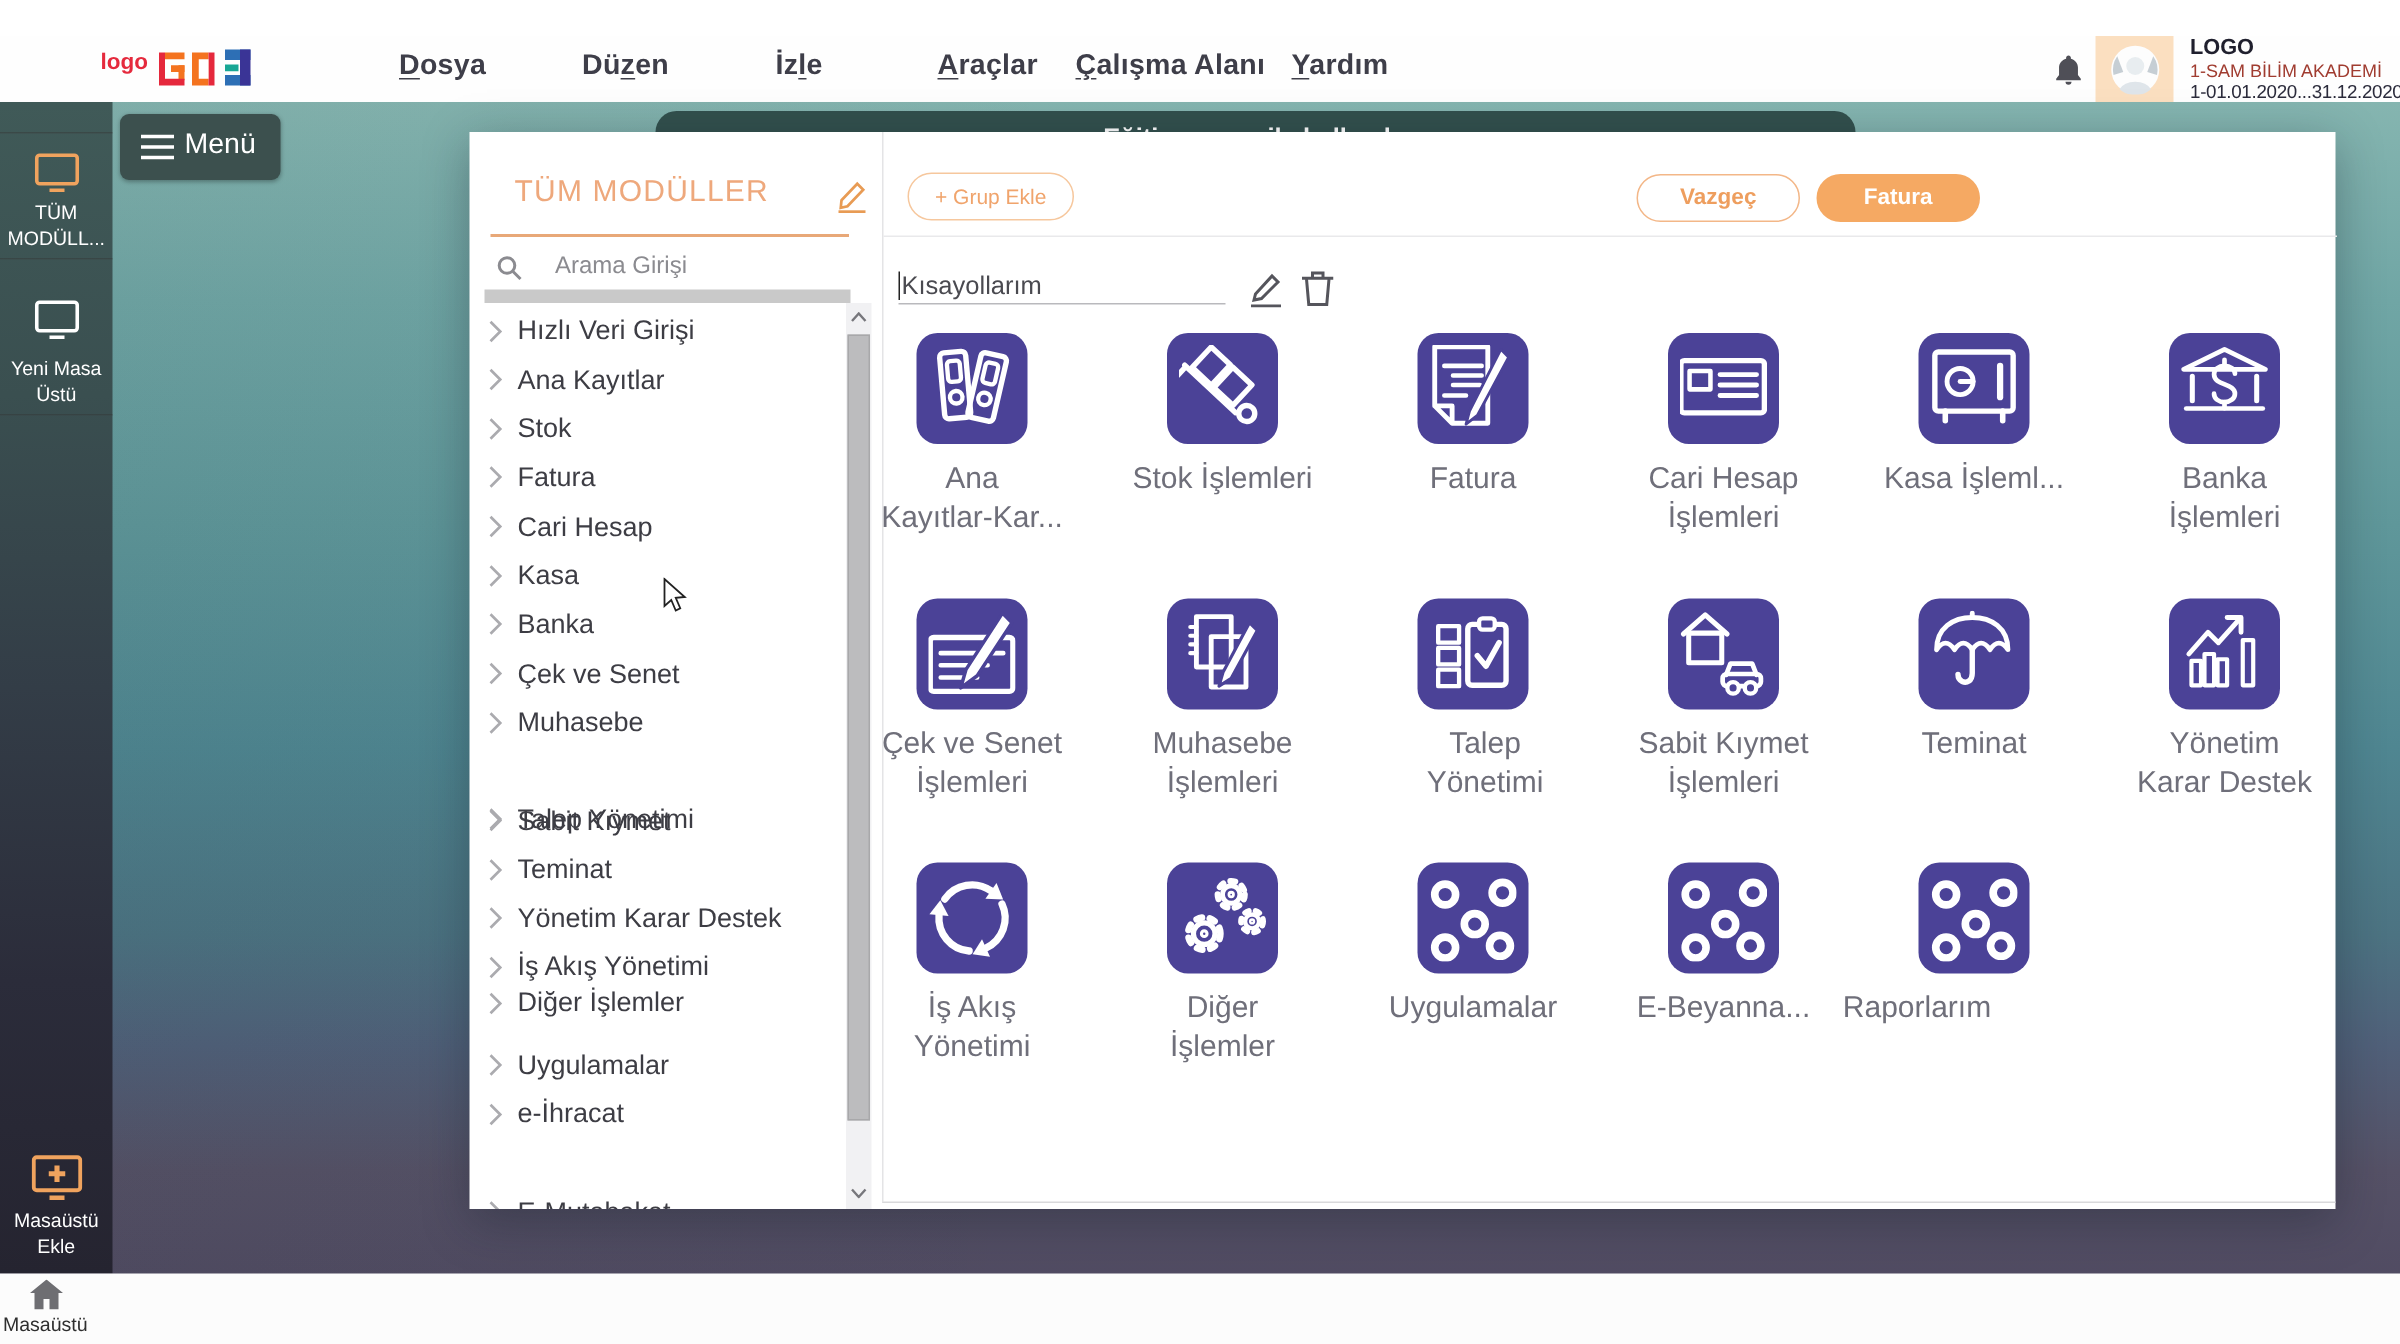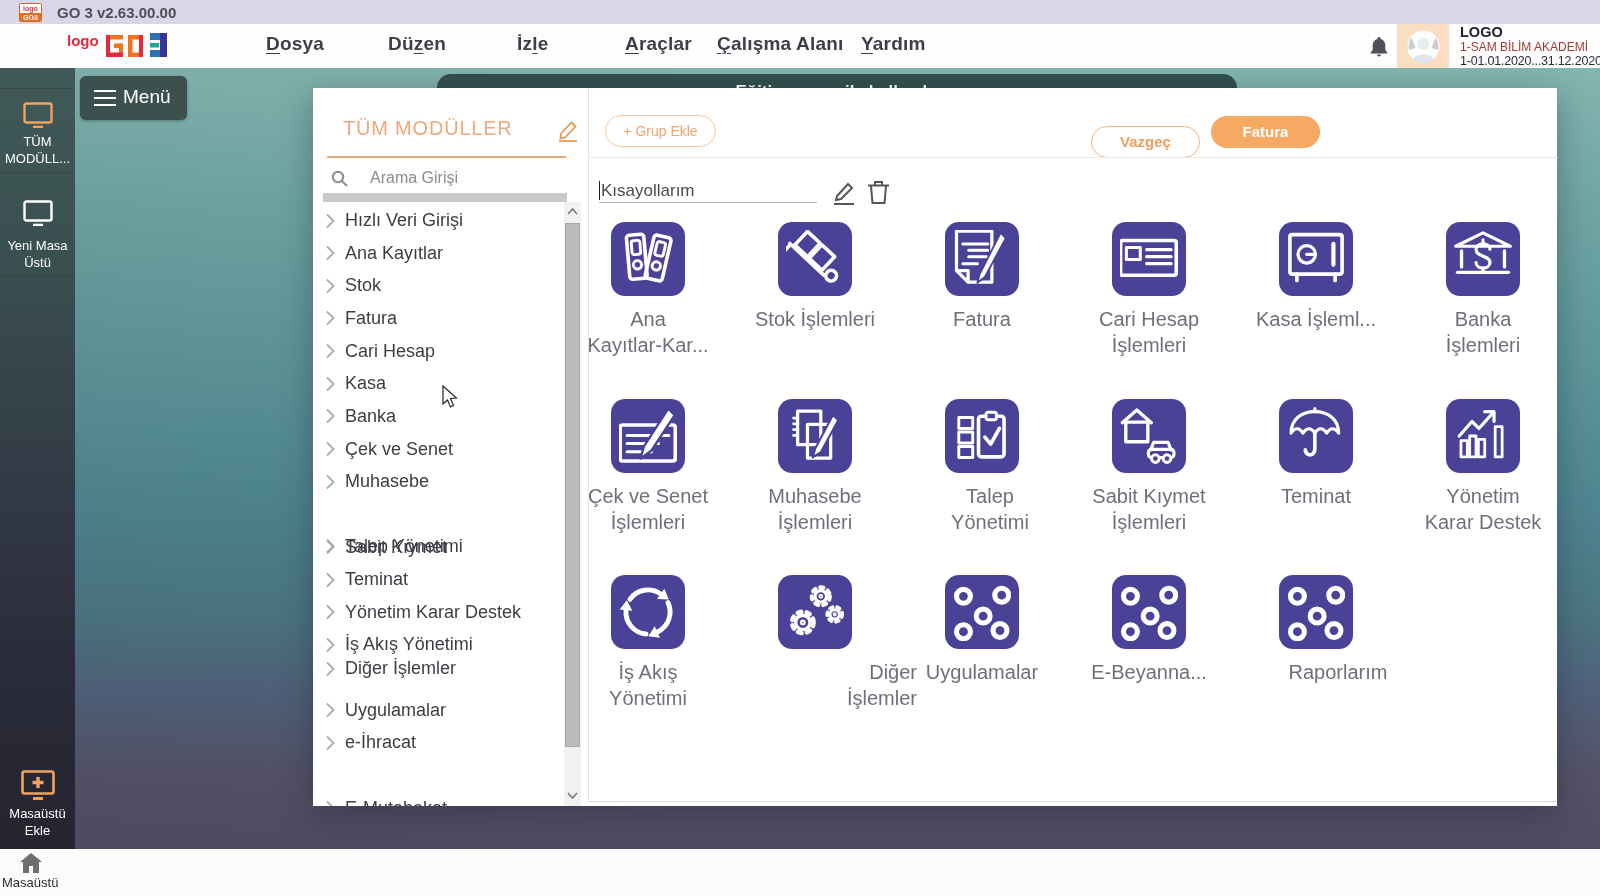--- a/index.html
+++ b/index.html
@@ -55,41 +55,34 @@
 #tmline { position:absolute; left:14px; top:68px; width:239px; height:2px; background:#e8a878; }
 #searchrow { position:absolute; left:18px; top:80px; width:230px; height:22px; }
 #searchtxt { position:absolute; left:39px; top:1px; font-size:16px; color:#8b8b90; }
 #graybar { position:absolute; left:10px; top:105px; width:244px; height:9px; background:#c9c9c9; }
 #mlist { position:absolute; left:0px; top:114px; width:303px; height:604px; overflow:hidden; }
 .litem { position:absolute; left:12px; height:33px; display:flex; align-items:center; font-size:18px; color:#3d3d44; }
 .litem svg { margin-right:10px; }
 #vscroll { position:absolute; left:251px; top:114px; width:17px; height:604px; background:#f1f1f3; }
 #vthumb { position:absolute; left:1px; top:21px; width:15px; height:524px; background:#bcbcbe; border:1px solid #a8a8aa; }
 #grupekle { position:absolute; left:16px; top:27px; width:111px; height:32px; line-height:30px; border:1px solid #f6c79d; border-radius:16px; color:#f0a46c; font-size:14px; text-align:center; }
-#vazgec { position:absolute; left:502px; top:28px; width:109px; height:32px; line-height:30px; border:1px solid #f3b788; border-radius:16px; color:#ee9e5e; font-weight:bold; font-size:15px; text-align:center;margin-top:10px; }
+#vazgec { position:absolute; left:502px; top:28px; width:109px; height:32px; line-height:30px; border:1px solid #f3b788; border-radius:16px; color:#ee9e5e; font-weight:bold; font-size:15px; text-align:center; }
 #kaydet { position:absolute; left:622px; top:28px; width:109px; height:32px; line-height:32px; background:#f5a963; border-radius:16px; color:#fff; font-weight:bold; font-size:15px; text-align:center; }
 #rdivider { position:absolute; left:0px; top:69px; width:969px; height:1px; background:#e9e9eb; }
 #kisayol { position:absolute; left:10px; top:90px; width:218px; height:25px; line-height:25px; border-bottom:1px solid #b9b9bd; font-size:17px; color:#4a4a50; }
 
 
 .tile { position:absolute; width:74px; height:74px; border-radius:14px; background:#4b4297; }
 .tlabel { position:absolute; width:170px; text-align:center; font-size:20px; line-height:26px; color:#6f6f7a; }
 
 
 #cursor { position:absolute; left:442px; top:317px; }
 </style></head>
 <body>
 <div id="stage">
-  <div id="titlebar">
-    <div id="titleicon">
-        <div class="t">logo</div>
-        <div class="b">GO3</div>
-      </div>
-    <div id="titletext">GO 3 v2.63.00.00</div>
-  </div>
   <div id="menubar">
     <svg id="biglogo" style="position:absolute;left:66px;top:8px" width="104" height="36" viewBox="0 0 104 36">
   <text x="1" y="14" font-family="Liberation Sans, sans-serif" font-weight="bold" font-size="15" fill="#e52a3d" letter-spacing="0">logo</text>
   <g>
     <rect x="44" y="3" width="13" height="4.5" fill="#f4731f"></rect>
     <rect x="53" y="11.5" width="4" height="10" fill="#f4731f"></rect>
     <rect x="48" y="11.5" width="9" height="4.5" fill="#f4731f"></rect>
     <rect x="40" y="3" width="4" height="22" fill="#e5283c"></rect>
     <rect x="44" y="20.5" width="13" height="4.5" fill="#e5283c"></rect>
     <rect x="62" y="3" width="11" height="22" fill="#f4731f"></rect>
@@ -412,21 +405,21 @@
                   <circle cx="14.5" cy="34" r="1.6" stroke-width="1.8"></circle>
                   <circle cx="30" cy="11.5" r="7.8" stroke-width="3.5" stroke-dasharray="2.9 4.3"></circle>
                   <circle cx="30" cy="11.5" r="5" stroke-width="2.8"></circle>
                   <circle cx="30" cy="11.5" r="1.3" stroke-width="1.6"></circle>
                   <circle cx="42" cy="27" r="6.4" stroke-width="3.2" stroke-dasharray="2.5 3.9"></circle>
                   <circle cx="42" cy="27" r="4" stroke-width="2.5"></circle>
                   <circle cx="42" cy="27" r="1.1" stroke-width="1.4"></circle>
                 </g>
               </svg>
             </div>
-            <div class="tlabel" style="left: 158px; top: 571px; text-align: right;">Diğer<br>İşlemler</div>
+            <div class="tlabel" style="left: 141px; top: 571px;">Diğer<br>İşlemler</div>
             <div class="tile" style="left: 356px; top: 487px;">
               <svg style="position:absolute;left:8px;top:8px" width="58" height="58" viewBox="0 0 50 50">
                 <g fill="none" stroke="#fff" stroke-width="3.1" stroke-linecap="round" stroke-linejoin="round">
                   <circle cx="9" cy="11.5" r="6" stroke-width="4.4"></circle>
                   <circle cx="42" cy="10.5" r="6" stroke-width="4.4"></circle>
                   <circle cx="26" cy="28.5" r="6" stroke-width="4.4"></circle>
                   <circle cx="9" cy="42" r="6" stroke-width="4.4"></circle>
                   <circle cx="40.5" cy="41" r="6" stroke-width="4.4"></circle>
                 </g>
               </svg>
@@ -448,21 +441,21 @@
               <svg style="position:absolute;left:8px;top:8px" width="58" height="58" viewBox="0 0 50 50">
                 <g fill="none" stroke="#fff" stroke-width="3.1" stroke-linecap="round" stroke-linejoin="round">
                   <circle cx="9" cy="11.5" r="6" stroke-width="4.4"></circle>
                   <circle cx="42" cy="10.5" r="6" stroke-width="4.4"></circle>
                   <circle cx="26" cy="28.5" r="6" stroke-width="4.4"></circle>
                   <circle cx="9" cy="42" r="6" stroke-width="4.4"></circle>
                   <circle cx="40.5" cy="41" r="6" stroke-width="4.4"></circle>
                 </g>
               </svg>
             </div>
-            <div class="tlabel" style="left: 664px; top: 571px;">Raporlarım</div>
+            <div class="tlabel" style="left: 604px; top: 571px;">Raporlarım</div>
           </div>
       </div>
     </div>
 
     <div id="sidebar">
       <div class="sidesep" style="top:20px"></div>
       <div class="sideitem" style="top:34px">
         <svg width="30" height="26" viewBox="0 0 30 26">
             <g fill="none" stroke="#f0a35e" stroke-width="2.4">
               <rect x="1.5" y="1.5" width="27" height="19" rx="2"></rect>

